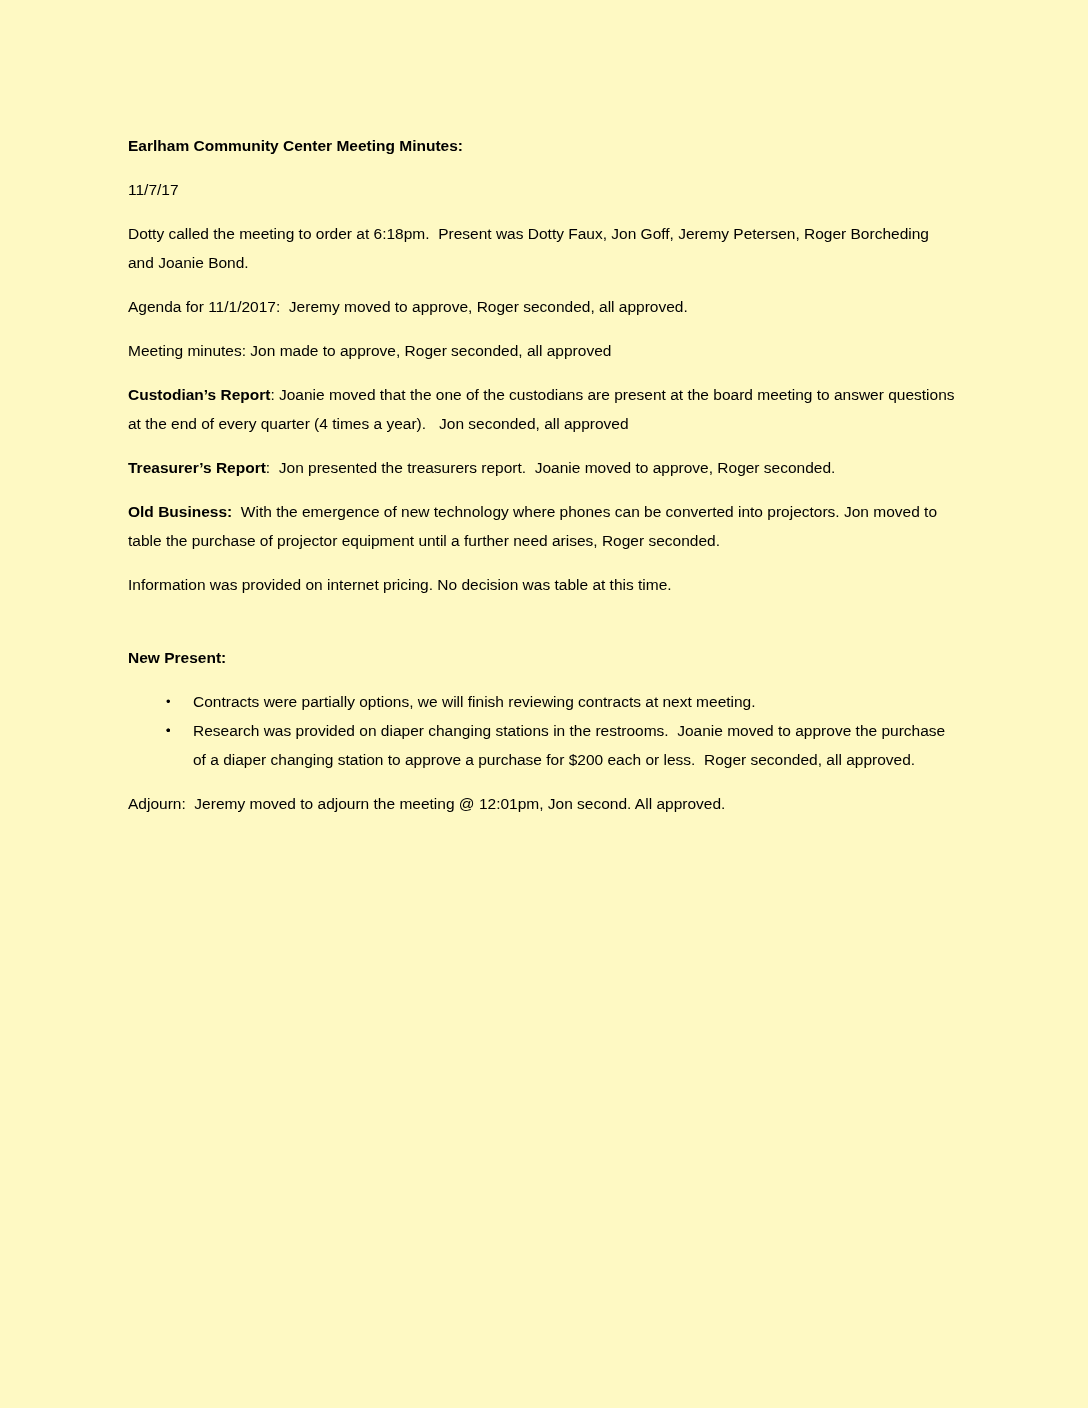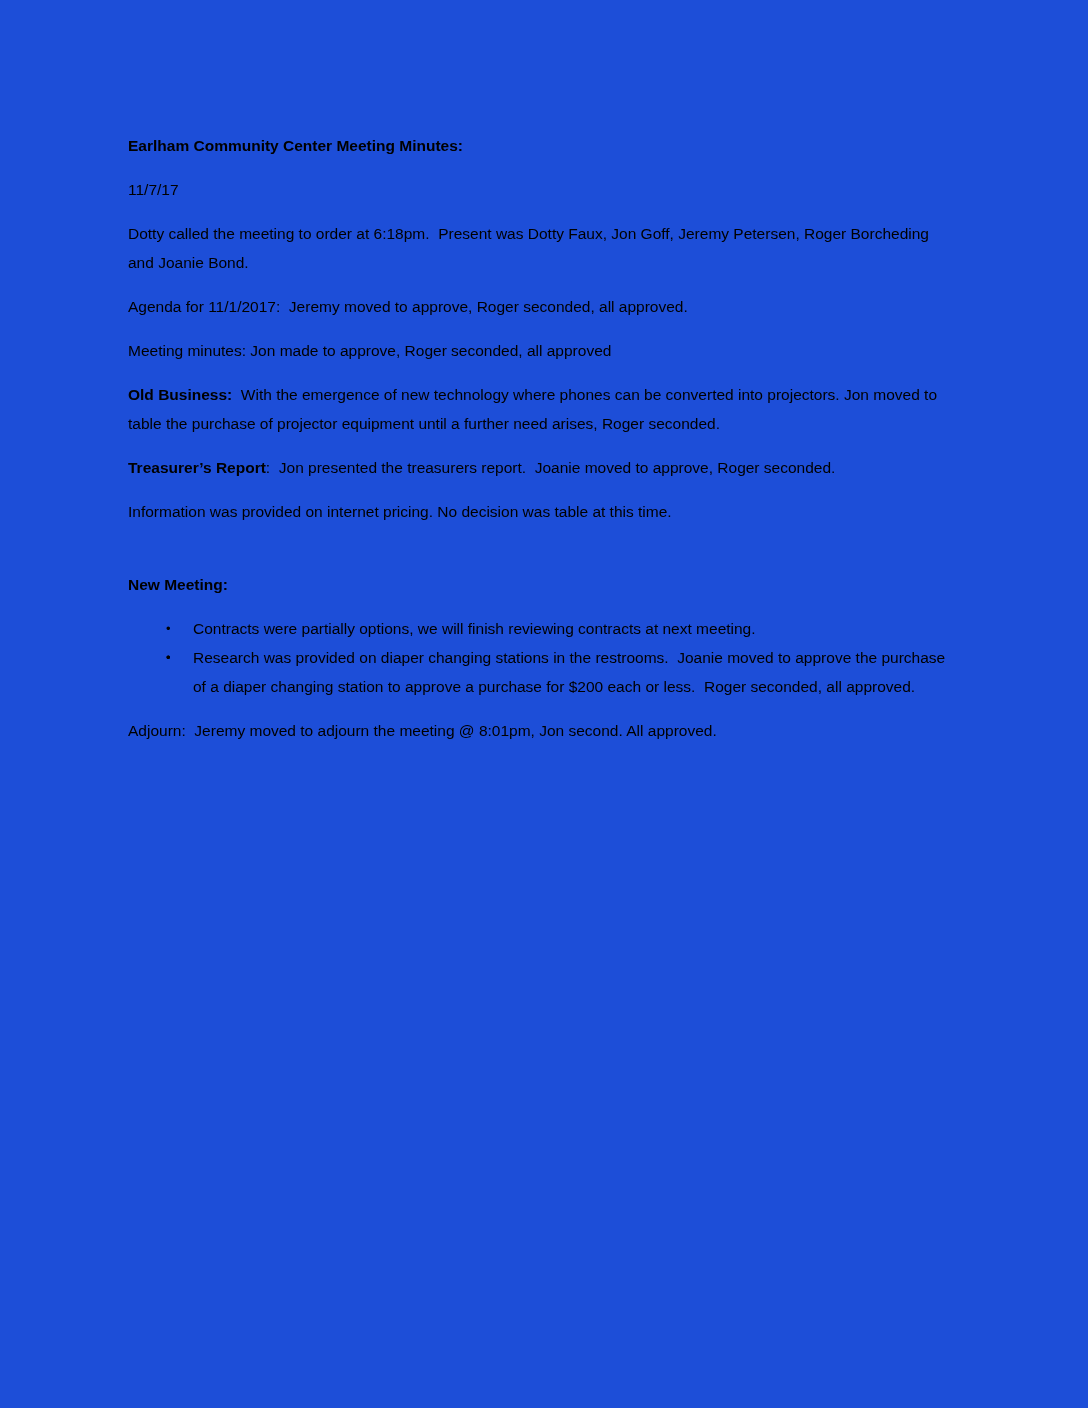--- a/index.html
+++ b/index.html
@@ -4,21 +4,21 @@
 <style>
   * { margin: 0; padding: 0; box-sizing: border-box; }
   html, body {
     background: #ffffff;
     font-family: "Liberation Sans", "DejaVu Sans", sans-serif;
   }
   .page {
     position: relative;
     width: 1088px;
     height: 1408px;
-    background: #1d4ed8;
+    background: #fef9c3;
     color: #000000;
     overflow: hidden;
   }
   .content {
     position: absolute;
     top: 131px;
     left: 128px;
     width: 830px;
   }
   p, li {
@@ -55,32 +55,33 @@
     <p class="bold">Earlham Community Center Meeting Minutes:</p>
 
     <p>11/7/17</p>
 
     <p><span class="bold"></span><span>Dotty called the meeting to order at 6:18pm.  Present was Dotty Faux, Jon Goff, Jeremy Petersen, Roger Borcheding and Joanie Bond.</span></p>
 
     <p><span class="bold"></span><span>Agenda for 11/1/2017:  Jeremy moved to approve, Roger seconded, all approved.</span></p>
 
     <p><span class="bold"></span><span>Meeting minutes: Jon made to approve, Roger seconded, all approved</span></p>
 
+    <p><span class="bold">Custodian’s Report</span><span>: Joanie moved that the one of the custodians are present at the board meeting to answer questions at the end of every quarter (4 times a year).   Jon seconded, all approved</span></p>
+
+    <p><span class="bold">Treasurer’s Report</span><span>:  Jon presented the treasurers report.  Joanie moved to approve, Roger seconded.</span></p>
 
     <p><span class="bold">Old Business:</span><span>  With the emergence of new technology where phones can be converted into projectors. Jon moved to table the purchase of projector equipment until a further need arises, Roger seconded.</span></p>
 
-    <p><span class="bold">Treasurer’s Report</span><span>:  Jon presented the treasurers report.  Joanie moved to approve, Roger seconded.</span></p>
-
     <p><span class="bold"></span><span>Information was provided on internet pricing. No decision was table at this time.</span></p>
 
-    <p class="bold gap-before">New Meeting:</p>
+    <p class="bold gap-before">New Present:</p>
 
     <ul class="bullet-list">
       <li><span class="bullet-glyph">•</span><span>Contracts were partially options, we will finish reviewing contracts at next meeting.</span></li>
       <li><span class="bullet-glyph">•</span></li>
       <li><span class="bullet-glyph">•</span><span>Research was provided on diaper changing stations in the restrooms.  Joanie moved to approve the purchase of a diaper changing station to approve a purchase for $200 each or less.  Roger seconded, all approved.</span></li>
     </ul>
 
 
-    <p>Adjourn:  Jeremy moved to adjourn the meeting @ 8:01pm, Jon second. All approved.</p>
+    <p>Adjourn:  Jeremy moved to adjourn the meeting @ 12:01pm, Jon second. All approved.</p>
 
   </div>
 </div>
 
 </body></html>

